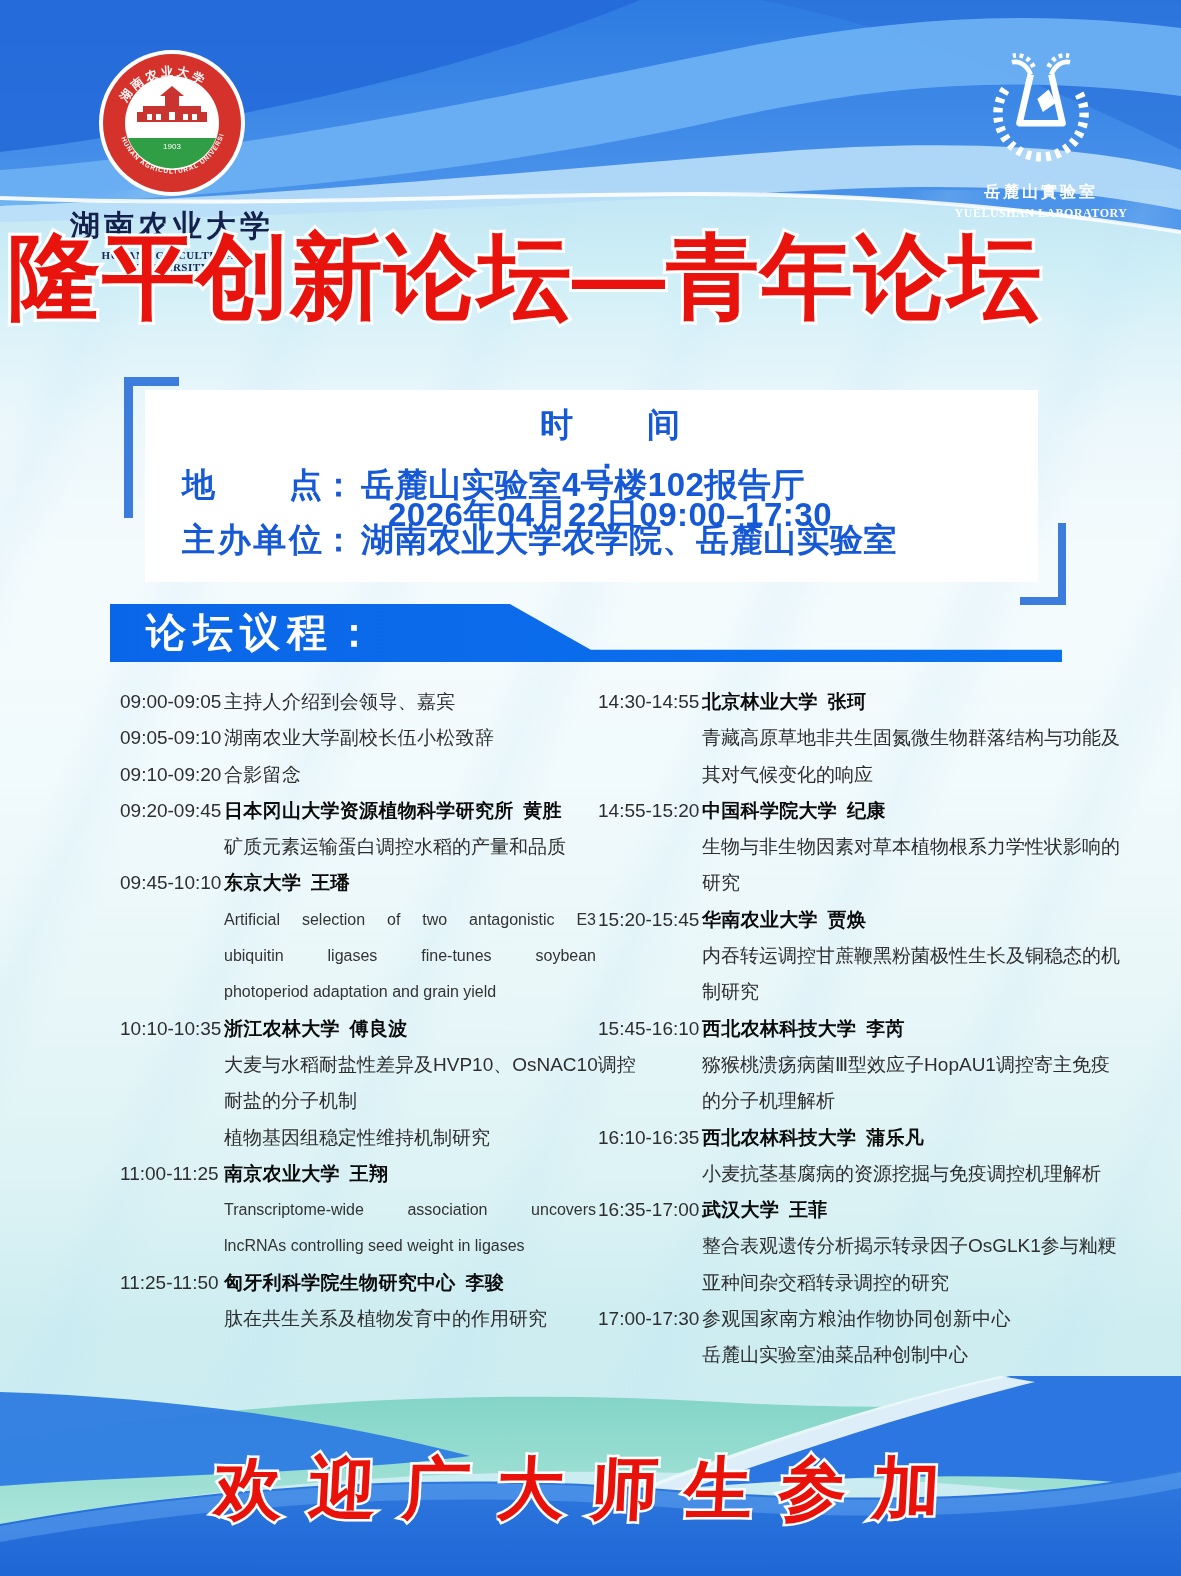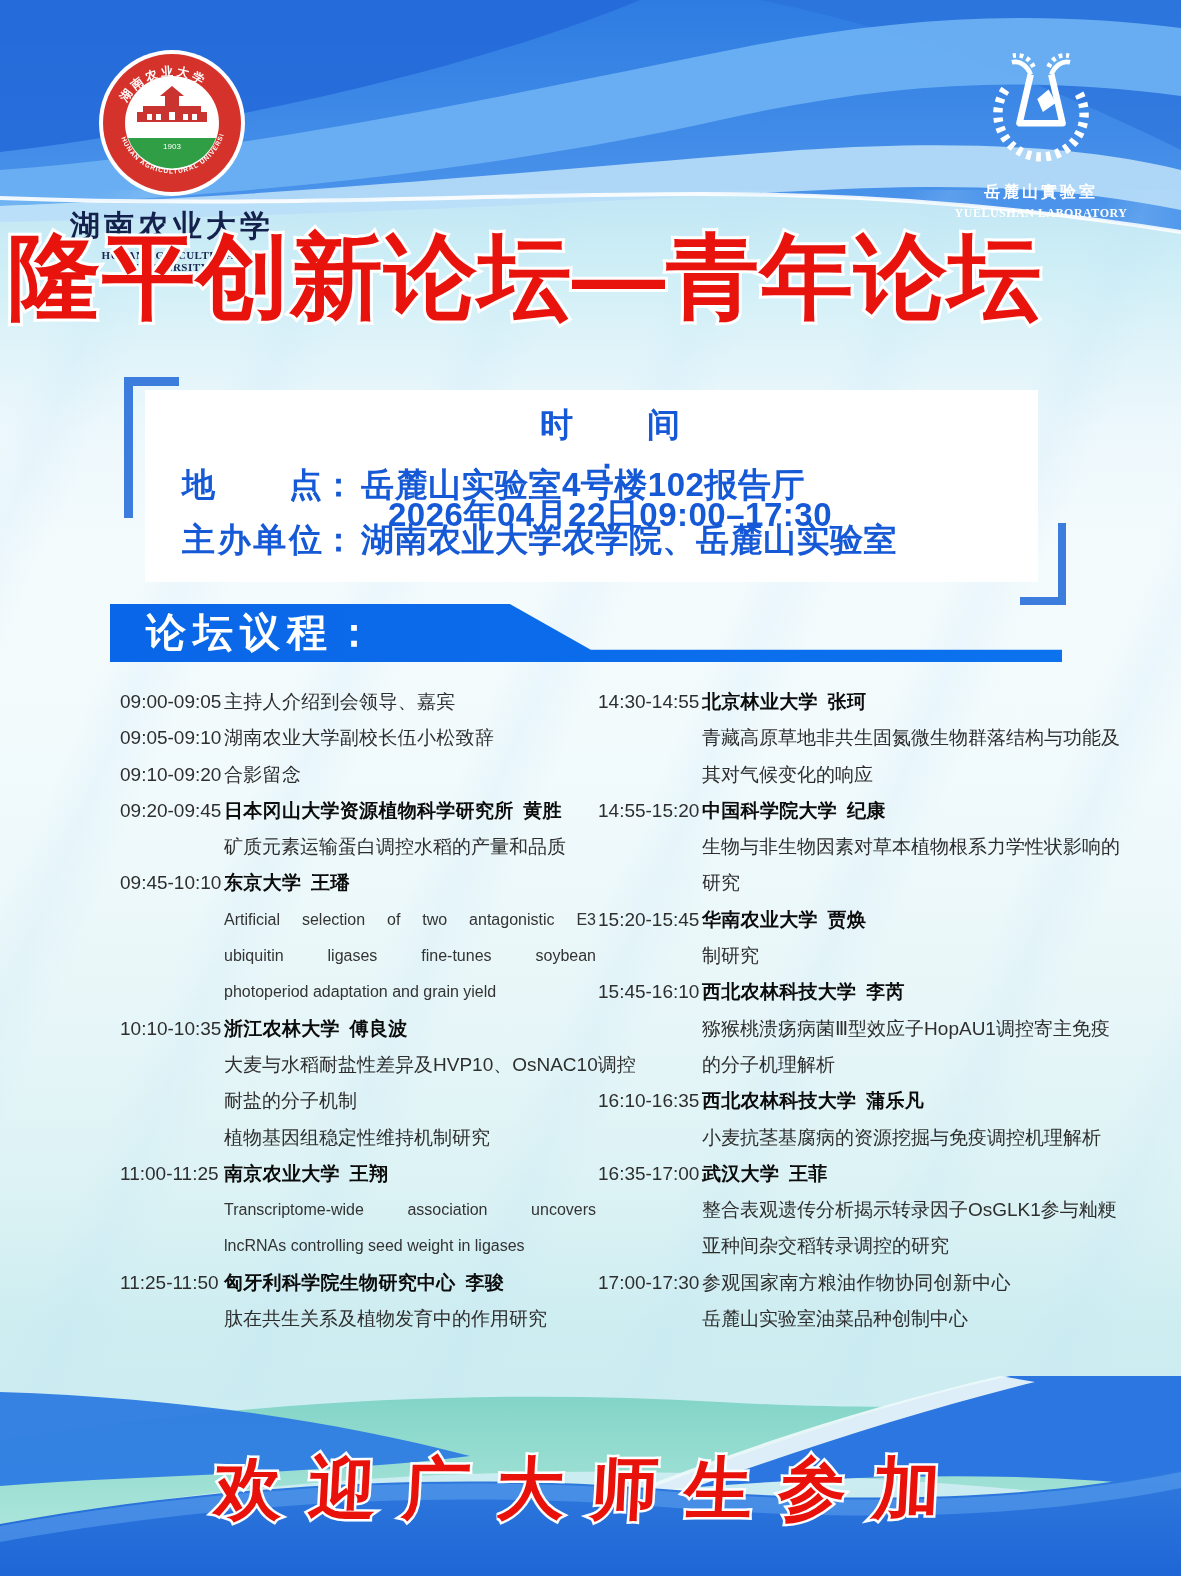--- a/index.html
+++ b/index.html
@@ -182,20 +182,21 @@
       <div class="agenda-line desc">肽在共生关系及植物发育中的作用研究</div>
     </div>
   <div class="agenda-col" id="col-right">
       <div class="agenda-line"><span class="time">14:30-14:55</span><span class="head bold">北京林业大学 张珂</span></div>
       <div class="agenda-line desc">青藏高原草地非共生固氮微生物群落结构与功能及</div>
       <div class="agenda-line desc">其对气候变化的响应</div>
       <div class="agenda-line"><span class="time">14:55-15:20</span><span class="head bold">中国科学院大学 纪康</span></div>
       <div class="agenda-line desc">生物与非生物因素对草本植物根系力学性状影响的</div>
       <div class="agenda-line desc">研究</div>
       <div class="agenda-line"><span class="time">15:20-15:45</span><span class="head bold">华南农业大学 贾焕</span></div>
+      <div class="agenda-line desc">内吞转运调控甘蔗鞭黑粉菌极性生长及铜稳态的机</div>
       <div class="agenda-line desc">制研究</div>
       <div class="agenda-line"><span class="time">15:45-16:10</span><span class="head bold">西北农林科技大学 李芮</span></div>
       <div class="agenda-line desc">猕猴桃溃疡病菌Ⅲ型效应子HopAU1调控寄主免疫</div>
       <div class="agenda-line desc">的分子机理解析</div>
       <div class="agenda-line"><span class="time">16:10-16:35</span><span class="head bold">西北农林科技大学 蒲乐凡</span></div>
       <div class="agenda-line desc">小麦抗茎基腐病的资源挖掘与免疫调控机理解析</div>
       <div class="agenda-line"><span class="time">16:35-17:00</span><span class="head bold">武汉大学 王菲</span></div>
       <div class="agenda-line desc">整合表观遗传分析揭示转录因子OsGLK1参与籼粳</div>
       <div class="agenda-line desc">亚种间杂交稻转录调控的研究</div>
       <div class="agenda-line"><span class="time">17:00-17:30</span><span class="head">参观国家南方粮油作物协同创新中心</span></div>

